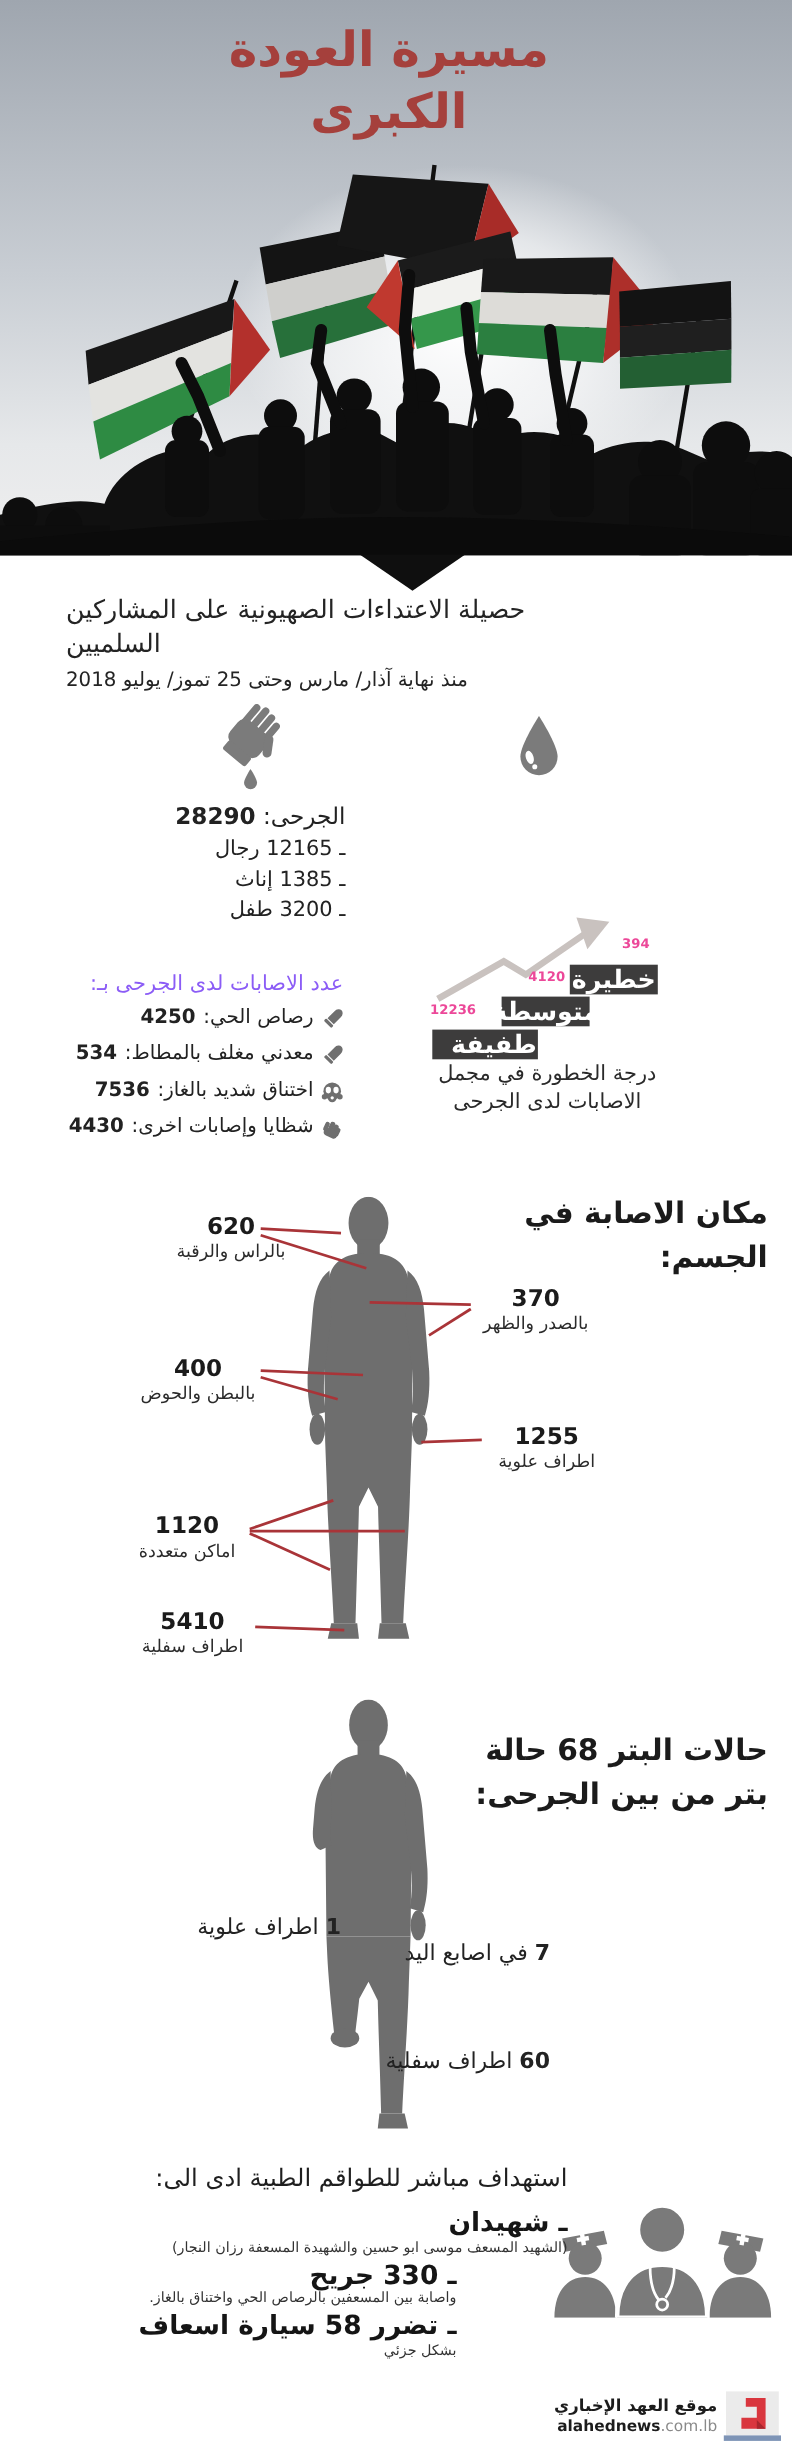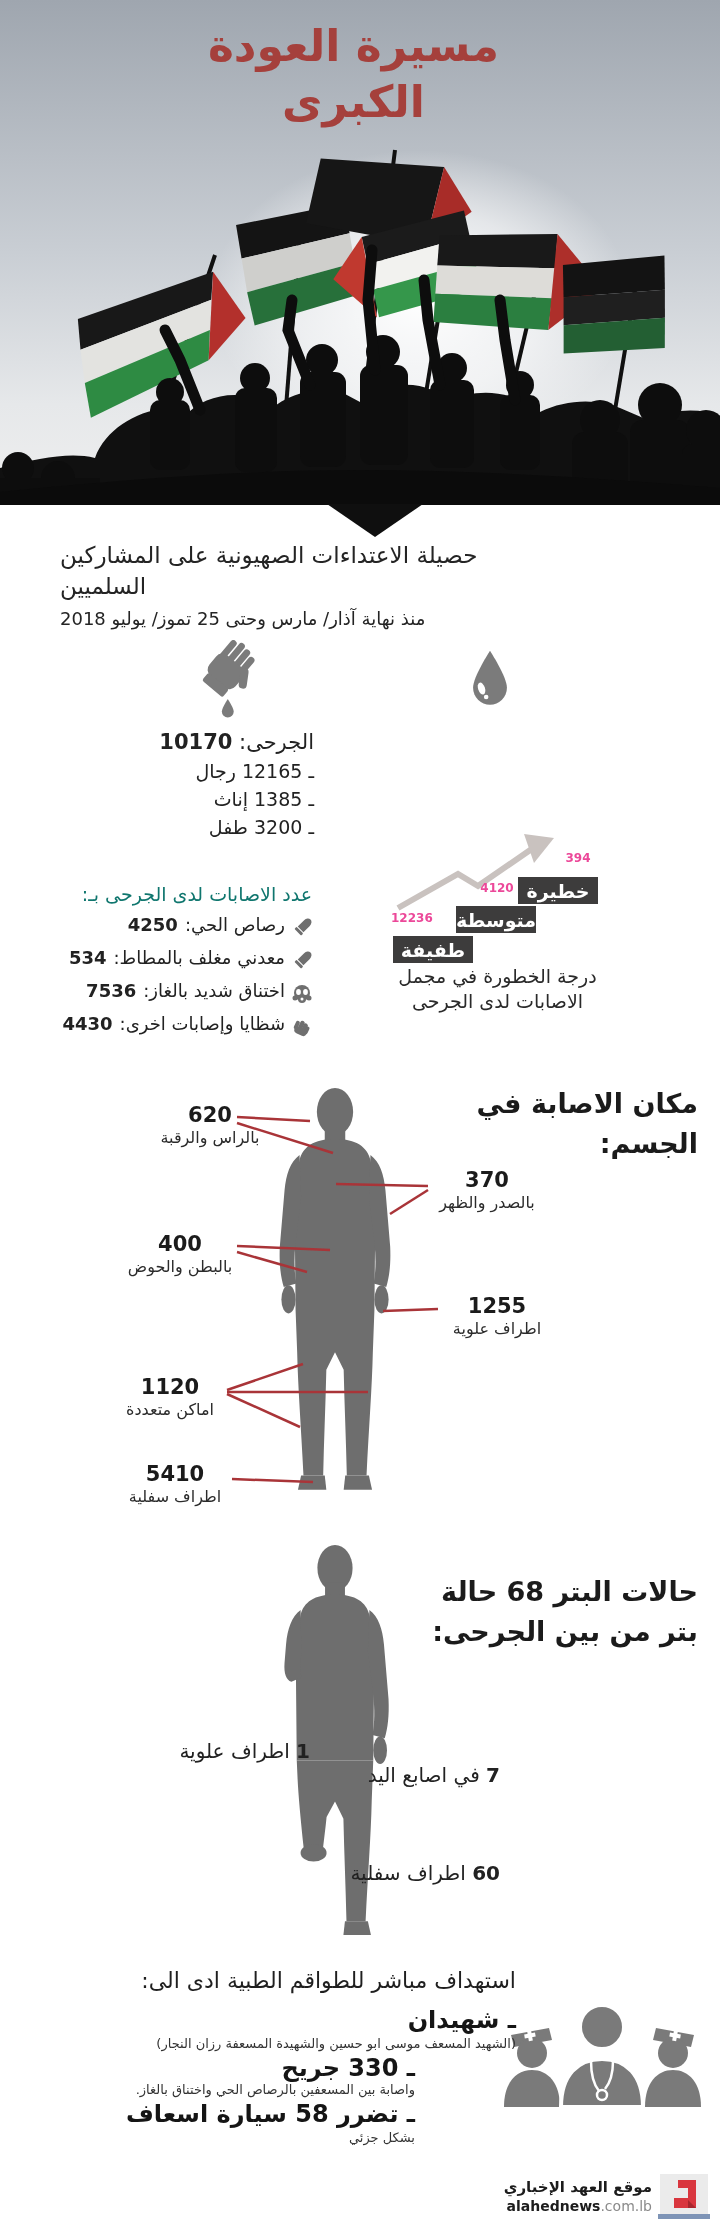--- a/index.html
+++ b/index.html
@@ -16,29 +16,29 @@
   .intro{position:absolute;left:60px;top:540px;width:600px;text-align:left;}
   .intro-l{font-size:23px;line-height:31px;color:#242424;}
   .intro-period{font-size:18px;line-height:26px;color:#242424;margin-top:4px;}
   
   .cas-block{position:absolute;width:200px;text-align:right;}
   .cas-head{font-size:21px;line-height:30px;color:#222;}
   .cas-head b{font-size:21px;}
   .cas-row{font-size:19px;line-height:28px;color:#222;}
   
   .inj{position:absolute;left:30px;top:880px;width:282px;}
-  .inj-title{font-size:19px;line-height:28px;color:#0f766e;padding-left:34px;}
+  .inj-title{font-size:19px;line-height:28px;color:#8b5cf6;padding-left:34px;}
   .inj-row{display:flex;align-items:center;justify-content:flex-start;gap:7px;
            font-size:18px;line-height:33px;color:#222;}
   .inj-row b{font-size:18px;}
   .inj-ic{width:20px;height:20px;flex:0 0 20px;display:inline-block;}
   
   .sev-box{position:absolute;width:80px;height:27px;background:#3d3c3c;color:#fff;
            display:flex;align-items:center;justify-content:center;
-           font-size:19px;font-weight:bold;}
+           font-size:23px;font-weight:bold;}
   .sev-num{position:absolute;color:#ec4899;font-weight:bold;font-size:12px;}
   .sev-cap{position:absolute;left:385px;top:964px;width:225px;text-align:center;
            font-size:19px;line-height:25px;color:#2a2a2a;}
   
   .map-title{position:absolute;left:420px;top:1084px;width:278px;text-align:right;
              font-size:27px;font-weight:bold;line-height:40px;color:#1b1b1b;}
   .callout{position:absolute;text-align:center;}
   .cnum{font-size:21px;font-weight:bold;line-height:24px;color:#1b1b1b;}
   .clbl{font-size:16px;line-height:21px;color:#2b2b2b;}
   
@@ -187,21 +187,21 @@
         <rect x="18" y="28" width="46" height="36" rx="11"></rect>
         <rect x="60" y="24" width="11" height="28" rx="5.5" transform="rotate(-32 65 38)"></rect>
         <rect x="24" y="62" width="36" height="14" rx="3"></rect>
       </g>
       <path d="M47,78 c0,0 -8,12 -8,17 a8,8 0 0 0 16,0 c0,-5 -8,-17 -8,-17 z" fill="#7b7b7b"></path>
     </svg>
   </div>
   <div class="cas-block" style="left:114px;top:727px;" dir="rtl">
     <div class="cas-head">
       <span>الجرحى:</span>
-      <b>10170</b>
+      <b>28290</b>
     </div>
     <div class="cas-row">ـ 12165 رجال</div>
     <div class="cas-row">ـ 1385 إناث</div>
     <div class="cas-row">ـ 3200 طفل</div>
   </div>
 
   <div class="inj" dir="rtl">
     <div class="inj-title">عدد الاصابات لدى الجرحى بـ:</div>
     <div class="inj-row">
       <span class="inj-ic">
@@ -259,21 +259,21 @@
     </div>
   </div>
 
   <div class="abs" style="left:388px;top:828px;">
     <svg width="200" height="85" viewBox="0 0 200 85">
       <polyline points="10,80 70,46 90,58 148,18" fill="none" stroke="#c9c2bf" stroke-width="6"></polyline>
       <polygon points="136,6 166,10 146,35" fill="#c9c2bf"></polygon>
     </svg>
   </div>
   <div class="sev-num" style="left:391px;top:911px;width:80px;">12236</div>
-  <div class="sev-box" style="left:393px;top:936px;">
+  <div class="sev-box" style="left:393px;top:936px;padding-left:16px;">
     <span>طفيفة</span>
   </div>
   <div class="sev-num" style="left:462px;top:881px;width:70px;text-align:center;">4120</div>
   <div class="sev-box" style="left:456px;top:906px;">
     <span>متوسطة</span>
   </div>
   <div class="sev-num" style="left:548px;top:851px;width:60px;text-align:center;">394</div>
   <div class="sev-box" style="left:518px;top:877px;">
     <span>خطيرة</span>
   </div>

